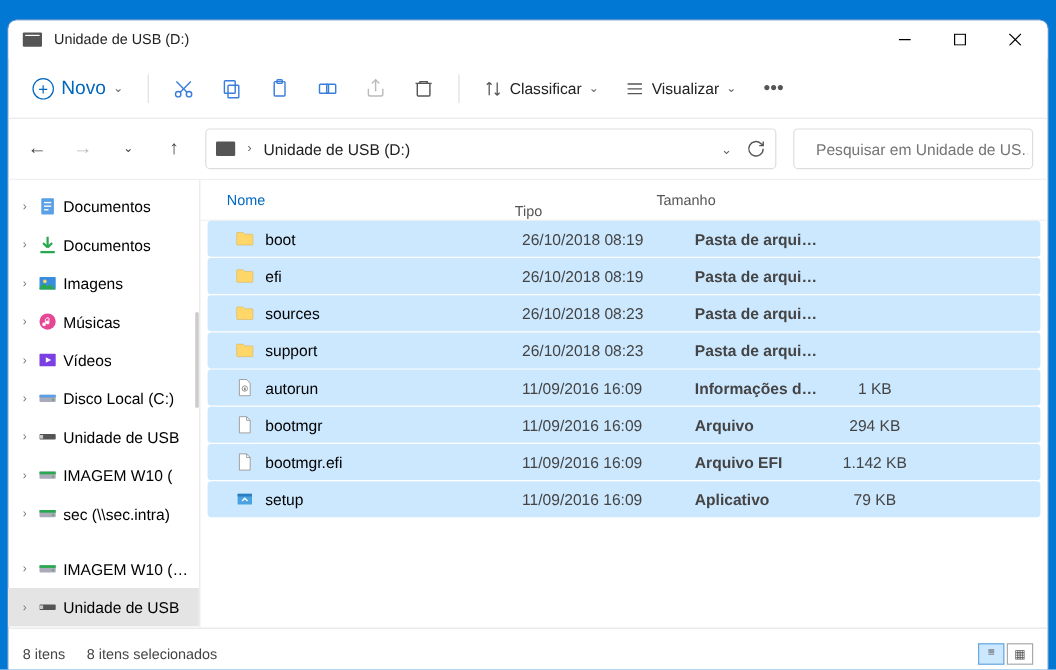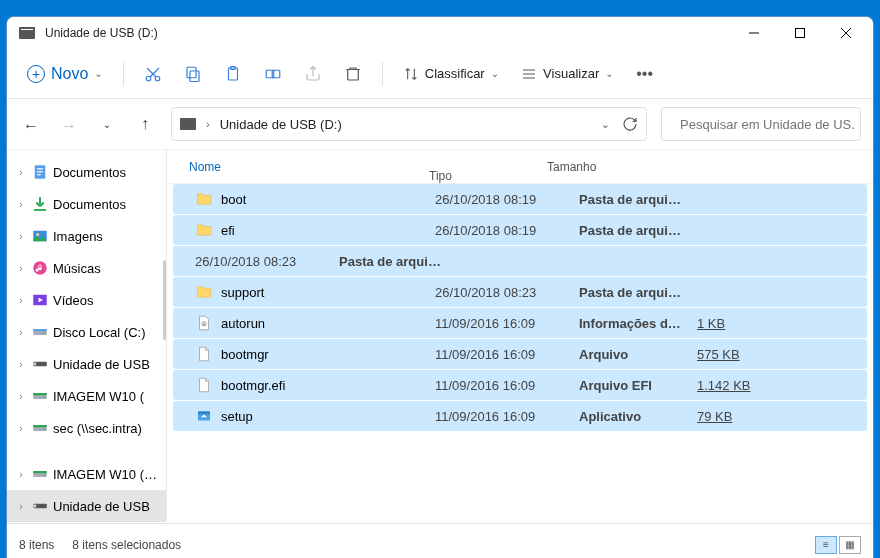--- a/index.html
+++ b/index.html
@@ -42,21 +42,21 @@
 .col-headers > div { padding: 0 8px; }
 .col-name { width: 240px; color:#0067c0;}
 .col-date { width: 144px; }
 .col-type { width: 118px; margin-top: 18px; }
 .col-size { width: 80px; text-align: left; }
 .file-row { display: flex; height: 30px; align-items: center; font-size: 13px; padding-left: 14px; cursor: pointer; margin: 0 6px 1px 6px; border-radius: 3px;}
 .file-row.selected { background: #cce8ff; }
 .file-row .cell-name { width: 240px; display: flex; align-items: center; gap: 8px; padding: 0 8px;}
 .file-row .cell-date { width: 144px; padding: 0 8px; color: #444;}
 .file-row .cell-type { width: 118px; padding: 0 8px; color: #444; overflow:hidden; text-overflow:ellipsis; white-space:nowrap;font-weight:bold;}
-.file-row .cell-size { width: 80px; padding: 0 8px; color: #444; text-align: left; text-decoration: underline;}
+.file-row .cell-size { width: 80px; padding: 0 8px; color: #444; text-align: center;}
 .file-icon { width: 18px; height: 18px; flex-shrink: 0; }
 .statusbar { height: 42px; border-top: 1px solid #e5e5e5; display: flex; align-items: center; padding: 0 12px; font-size: 12px; color: #444; gap: 18px;}
 .status-right { margin-left: auto; display: flex; gap: 2px; }
 .view-btn { width: 22px; height: 18px; border: 1px solid #aaa; display: flex; align-items: center; justify-content: center; cursor: pointer; font-size: 10px; color: #555;}
 .view-btn.active { background: #cce8ff; border-color:#68a8e0;}
 .folder-svg { fill: #ffd768; stroke: #d9a23e; stroke-width: 0.5; }
 .file-svg { fill: #fff; stroke: #999; stroke-width: 1; }
 </style>
 </head>
 <body>
@@ -324,20 +324,26 @@
               <span class="file-icon"><svg viewBox="0 0 24 24">
                   <path class="folder-svg" d="M3 6a1 1 0 011-1h6l2 2h8a1 1 0 011 1v10a1 1 0 01-1 1H4a1 1 0 01-1-1z"></path>
                 </svg></span>
               <span>efi</span>
             </div>
             <div class="cell-date">26/10/2018 08:19</div>
             <div class="cell-type">Pasta de arquivos</div>
             <div class="cell-size"></div>
           </div>
           <div class="file-row selected">
+            <div class="cell-name">
+              <span class="file-icon"><svg viewBox="0 0 24 24">
+                  <path class="folder-svg" d="M3 6a1 1 0 011-1h6l2 2h8a1 1 0 011 1v10a1 1 0 01-1 1H4a1 1 0 01-1-1z"></path>
+                </svg></span>
+              <span>sources</span>
+            </div>
             <div class="cell-date">26/10/2018 08:23</div>
             <div class="cell-type">Pasta de arquivos</div>
             <div class="cell-size"></div>
           </div>
           <div class="file-row selected">
             <div class="cell-name">
               <span class="file-icon"><svg viewBox="0 0 24 24">
                   <path class="folder-svg" d="M3 6a1 1 0 011-1h6l2 2h8a1 1 0 011 1v10a1 1 0 01-1 1H4a1 1 0 01-1-1z"></path>
                 </svg></span>
               <span>support</span>
@@ -362,21 +368,21 @@
           <div class="file-row selected">
             <div class="cell-name">
               <span class="file-icon"><svg viewBox="0 0 24 24">
                   <path class="file-svg" d="M6 3h8l4 4v14H6z"></path>
                   <path d="M14 3v4h4" fill="none" stroke="#999"></path>
                 </svg></span>
               <span>bootmgr</span>
             </div>
             <div class="cell-date">11/09/2016 16:09</div>
             <div class="cell-type">Arquivo</div>
-            <div class="cell-size">575 KB</div>
+            <div class="cell-size">294 KB</div>
           </div>
           <div class="file-row selected">
             <div class="cell-name">
               <span class="file-icon"><svg viewBox="0 0 24 24">
                   <path class="file-svg" d="M6 3h8l4 4v14H6z"></path>
                   <path d="M14 3v4h4" fill="none" stroke="#999"></path>
                 </svg></span>
               <span>bootmgr.efi</span>
             </div>
             <div class="cell-date">11/09/2016 16:09</div>

